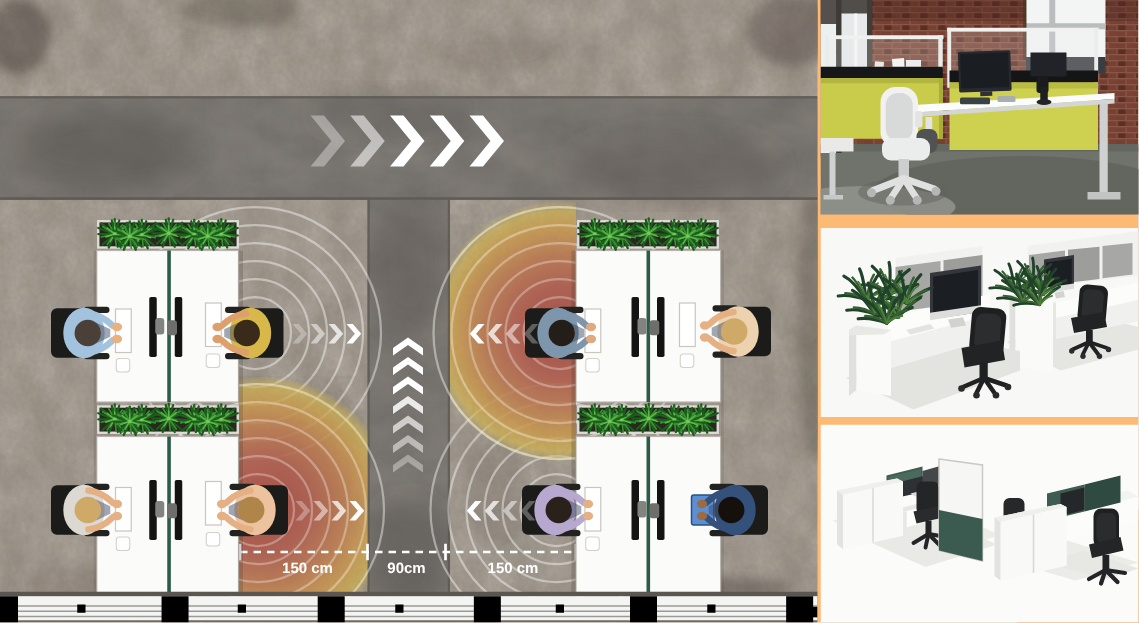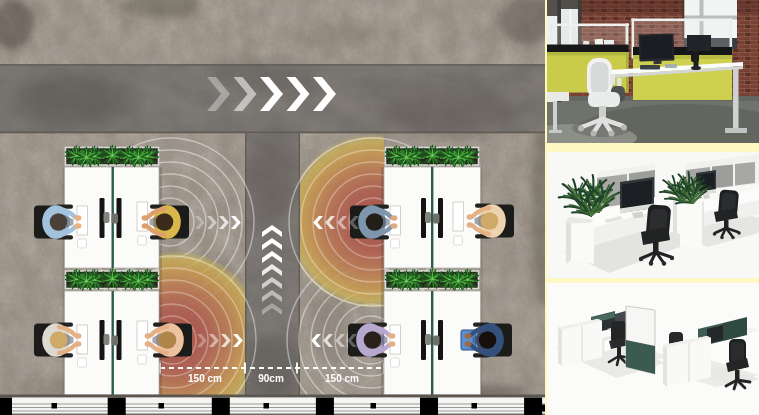--- a/index.html
+++ b/index.html
@@ -1,16 +1,16 @@
 <!DOCTYPE html>
 <html><head>
 <meta charset="utf-8">
 <style>
   html,body{margin:0;padding:0;background:#ffffff;}
-  #stage{position:relative;width:759px;height:415px;overflow:hidden;background:#fef9c3;
+  #stage{position:relative;width:759px;height:415px;overflow:hidden;background:#fdba74;
     font-family:"Liberation Sans", sans-serif;}
   #plan{position:absolute;left:0;top:0;}
   #p1{position:absolute;left:547px;top:0;}
   #p2{position:absolute;left:547px;top:152px;}
   #p3{position:absolute;left:547px;top:283px;}
 </style>
 </head>
 <body>
 <div id="stage">
 

